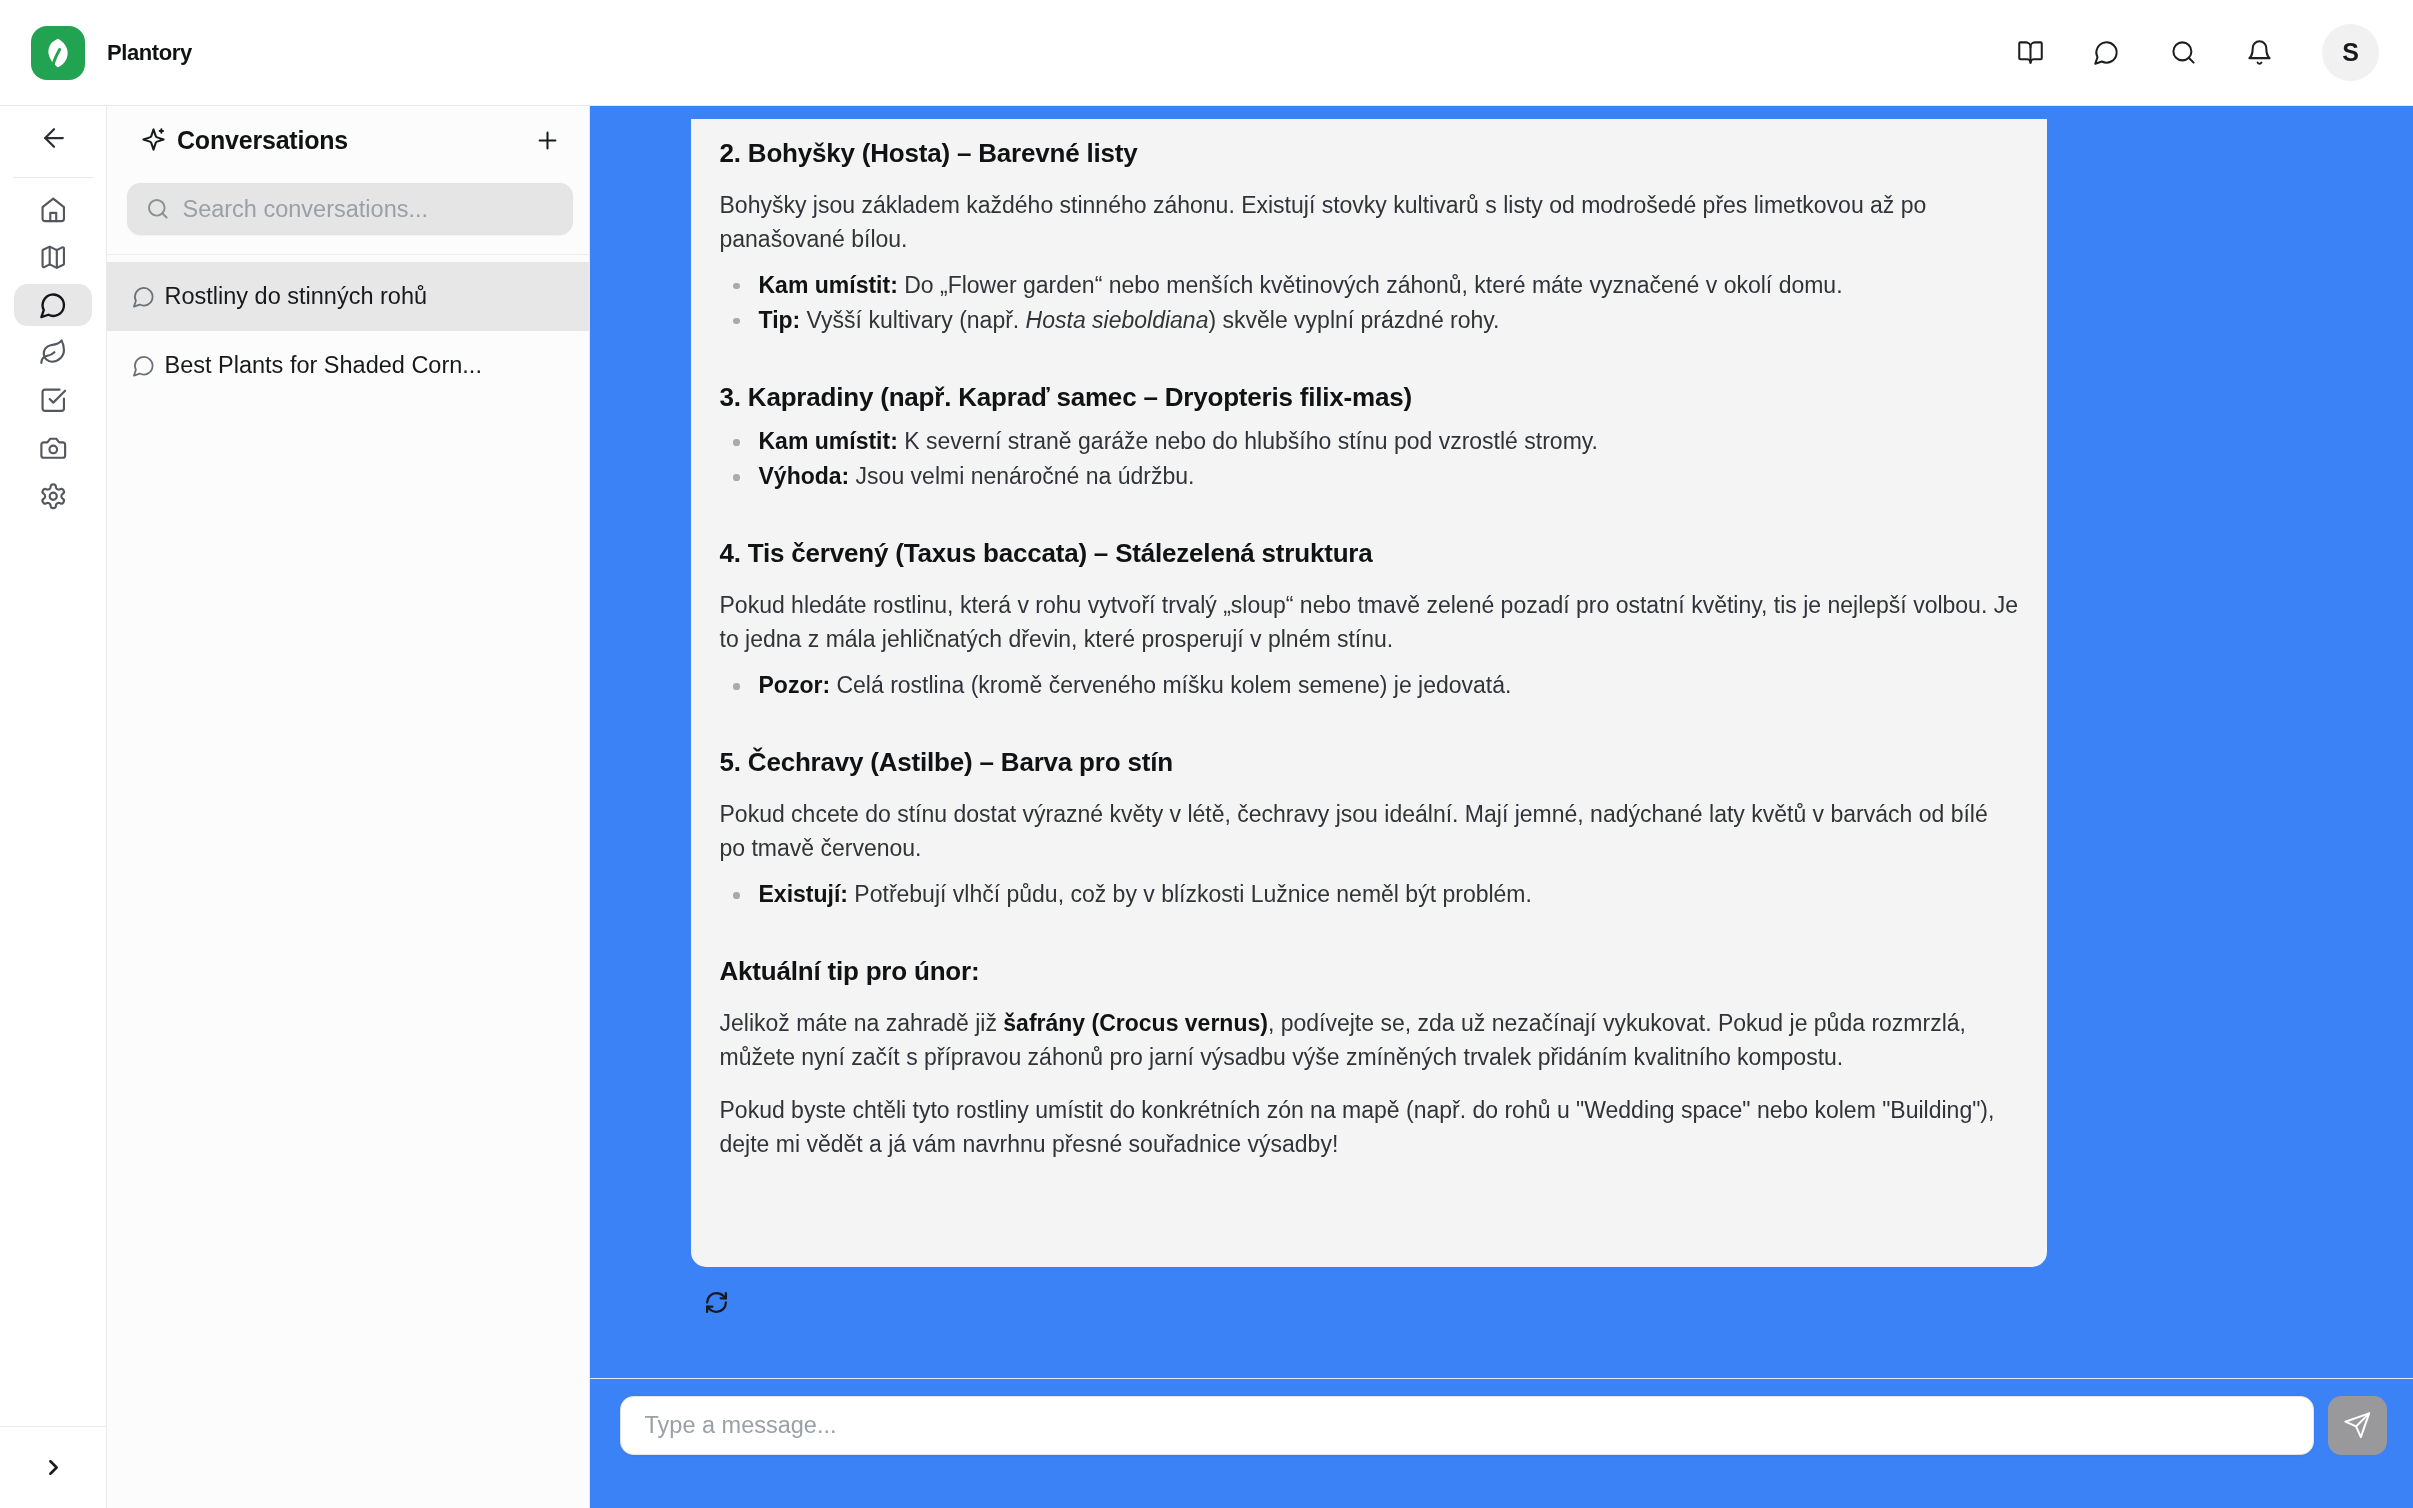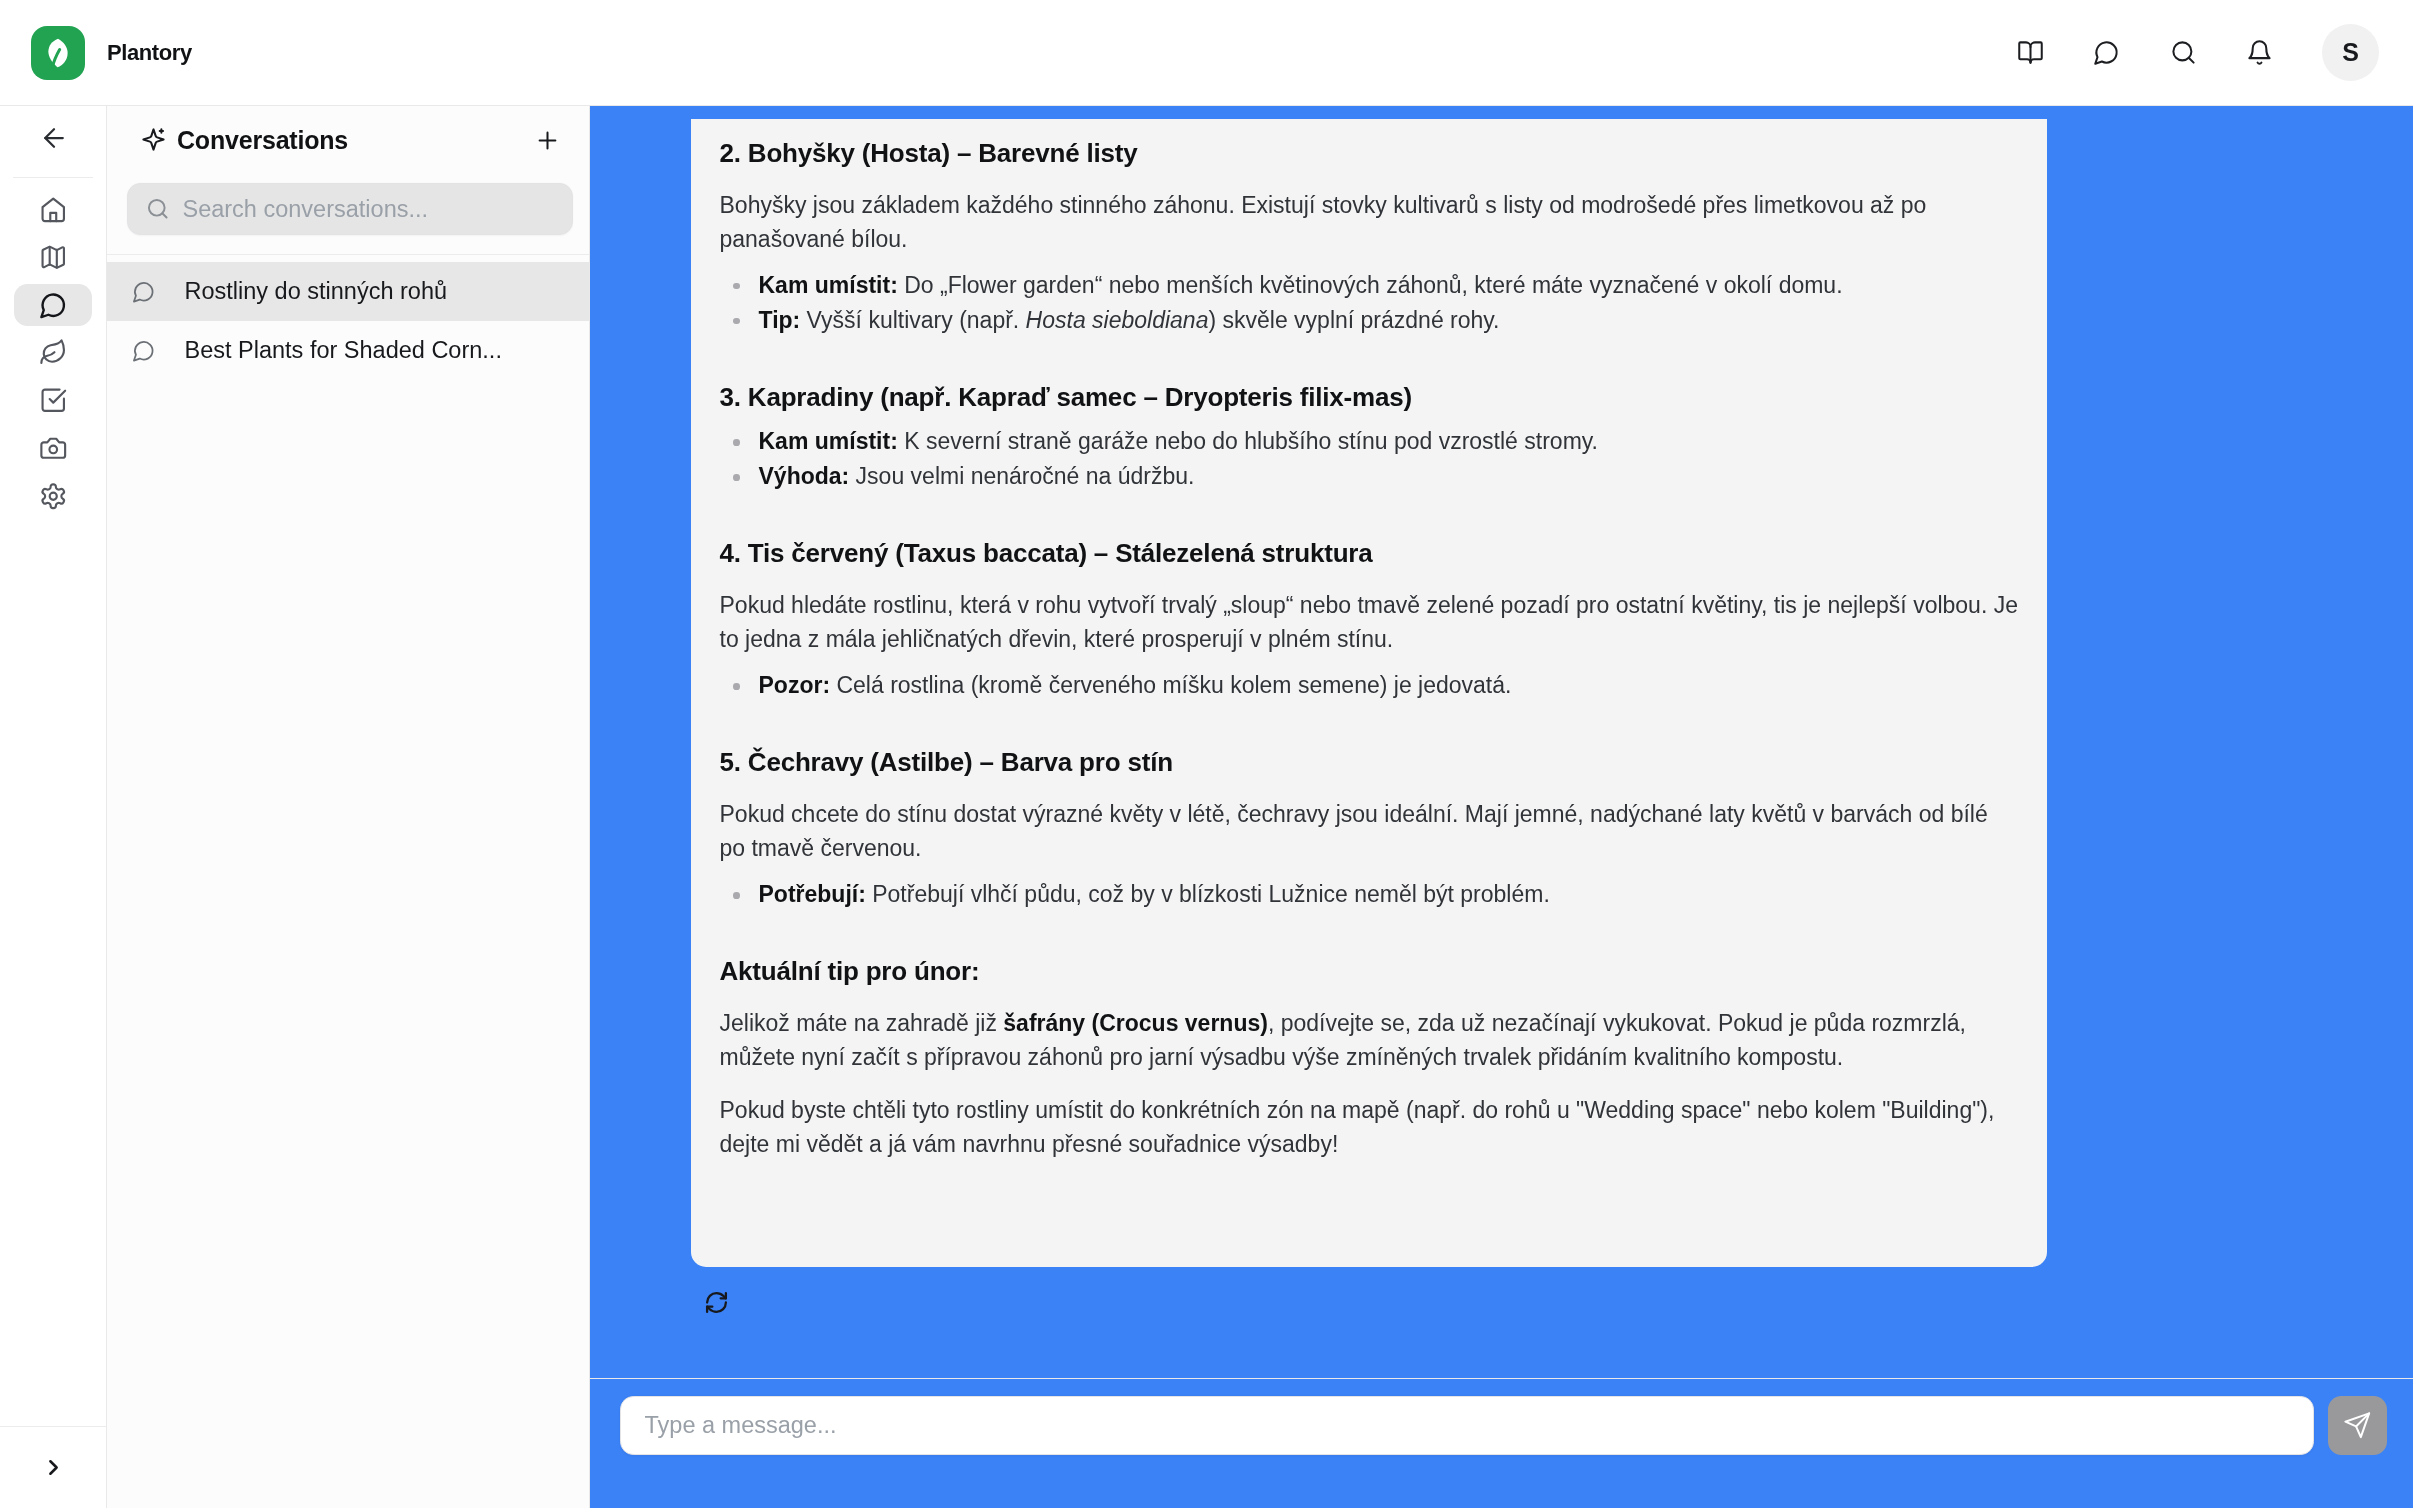--- a/index.html
+++ b/index.html
@@ -51,21 +51,21 @@
     border:none; cursor:pointer; }
   .conv-search { position:absolute; top:77px; left:20px; right:16px; height:52px; background:#e5e5e5;
     border:1.3px solid #e3e3e6; border-radius:13.4px; display:flex; align-items:center; gap:13.4px;
     padding:0 17.6px; box-shadow:0 0.8px 1.7px rgba(0,0,0,0.04); }
   .conv-search svg { width:23.5px; height:23.5px; color:#8b9096; flex:none; }
   .conv-search input { flex:1; border:none; outline:none; background:transparent; font-size:23.5px;
     color:#17191c; font-family:inherit; }
   .conv-search input::placeholder { color:#9aa0a8; }
   .conv-divider { position:absolute; top:148px; left:0; right:0; height:0.8px; background:#ececec; }
   .conv-list { position:absolute; top:156px; left:0; right:0; }
-  .conv-row { width:100%; height:59px; display:flex; align-items:center; gap:29px; padding:0 25px;
+  .conv-row { width:100%; height:69px; display:flex; align-items:center; gap:9px; padding:0 25px;
     font-size:23.5px; color:#17191c; background:none; border:none; cursor:pointer; font-family:inherit; text-align:right; }
   .conv-row svg { width:23.5px; height:23.5px; color:#6b7076; flex:none; }
   .conv-row.active { background:#e7e7e7; }
   .conv-row .conv-label { white-space:nowrap; overflow:hidden; }
 
   
   .main { position:absolute; top:106px; left:590px; right:0; bottom:0; background:#3b82f6; }
   .msg-card { position:absolute; left:101px; top:13.4px; width:1356px; height:1148px; background:#f4f4f4;
     border-radius:0 0 15px 15px; padding:17px 28.5px 34px; overflow:hidden; }
   .msg-card h3 { font-size:26px; font-weight:700; color:#101214; letter-spacing:-0.2px; margin-top:44px; }
@@ -258,21 +258,21 @@
           <h3>4. Tis červený (Taxus baccata) – Stálezelená struktura</h3>
           <p><span>Pokud hledáte rostlinu, která v rohu vytvoří trvalý „sloup“ nebo tmavě zelené pozadí pro ostatní květiny, tis je nejlepší volbou. Je to jedna z mála jehličnatých dřevin, které prosperují v plném stínu.</span></p>
           <ul>
             <li><span class="b">Pozor:</span><span> Celá rostlina (kromě červeného míšku kolem semene) je jedovatá.</span></li>
           </ul>
         </section>
         <section class="section">
           <h3>5. Čechravy (Astilbe) – Barva pro stín</h3>
           <p><span>Pokud chcete do stínu dostat výrazné květy v létě, čechravy jsou ideální. Mají jemné, nadýchané laty květů v barvách od bílé po tmavě červenou.</span></p>
           <ul>
-            <li><span class="b">Potřebují:</span><span> Potřebují vlhčí půdu, což by v blízkosti Lužnice neměl být problém.</span></li>
+            <li><span class="b">Existují:</span><span> Potřebují vlhčí půdu, což by v blízkosti Lužnice neměl být problém.</span></li>
           </ul>
         </section>
         <section class="section">
           <h3>Aktuální tip pro únor:</h3>
           <p><span>Jelikož máte na zahradě již </span><span class="b">šafrány (Crocus vernus)</span><span>, podívejte se, zda už nezačínají vykukovat. Pokud je půda rozmrzlá, můžete nyní začít s přípravou záhonů pro jarní výsadbu výše zmíněných trvalek přidáním kvalitního kompostu.</span></p>
           <p><span>Pokud byste chtěli tyto rostliny umístit do konkrétních zón na mapě (např. do rohů u "Wedding space" nebo kolem "Building"), dejte mi vědět a já vám navrhnu přesné souřadnice výsadby!</span></p>
         </section>
       </article>
 
     <button class="refresh-btn">

